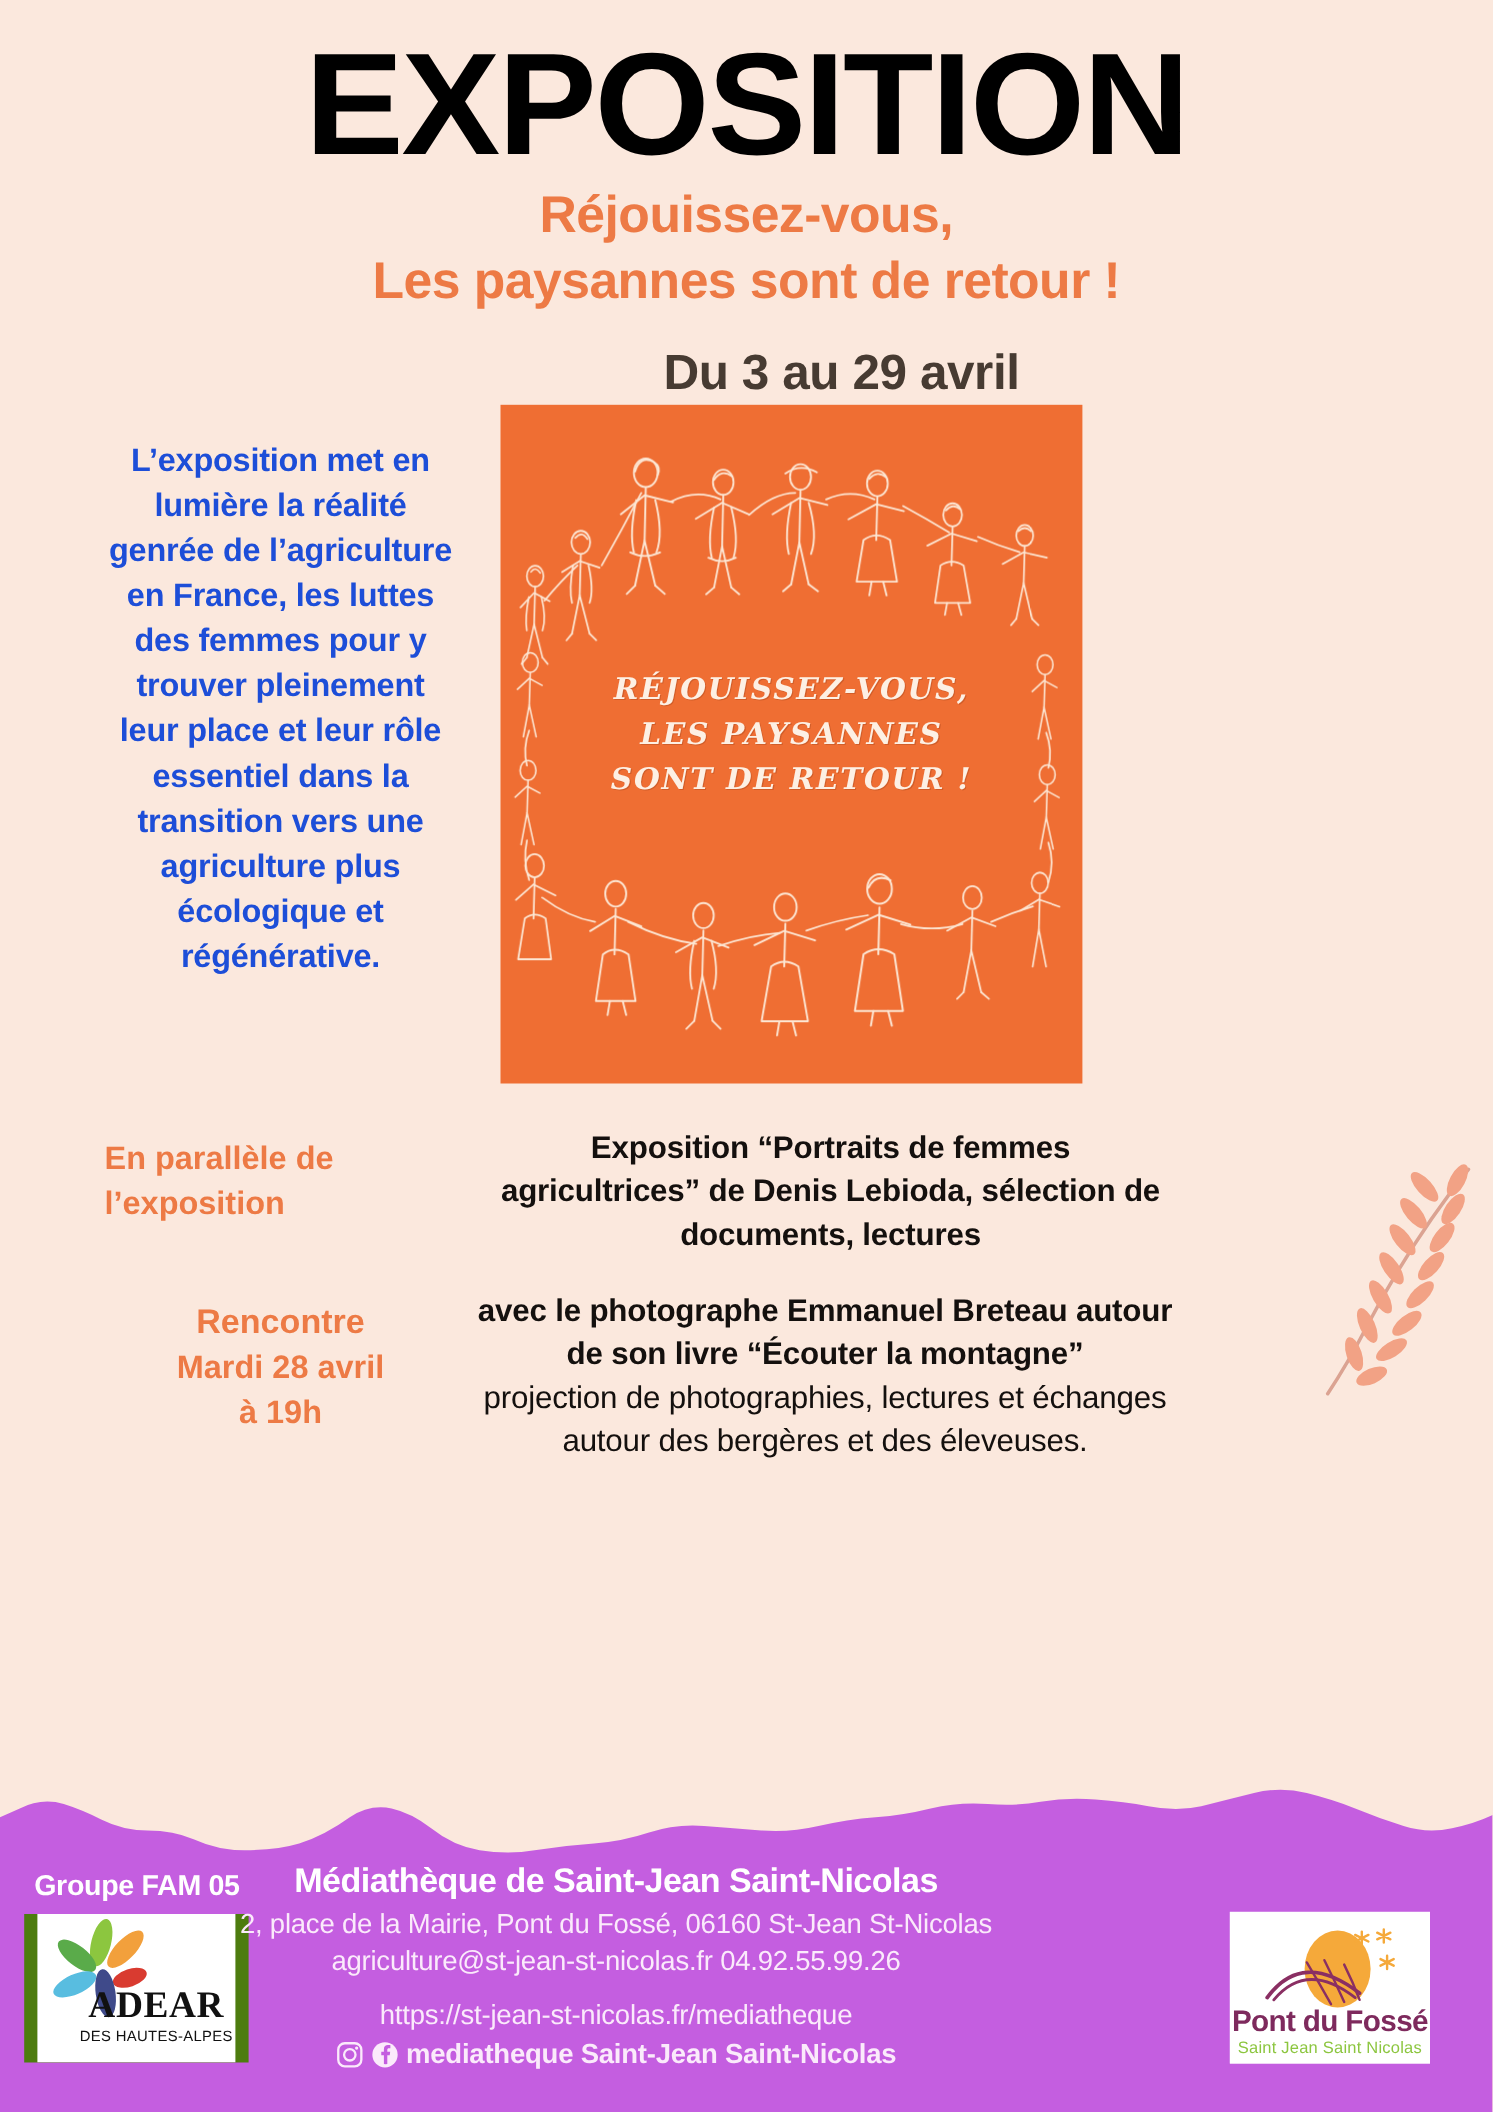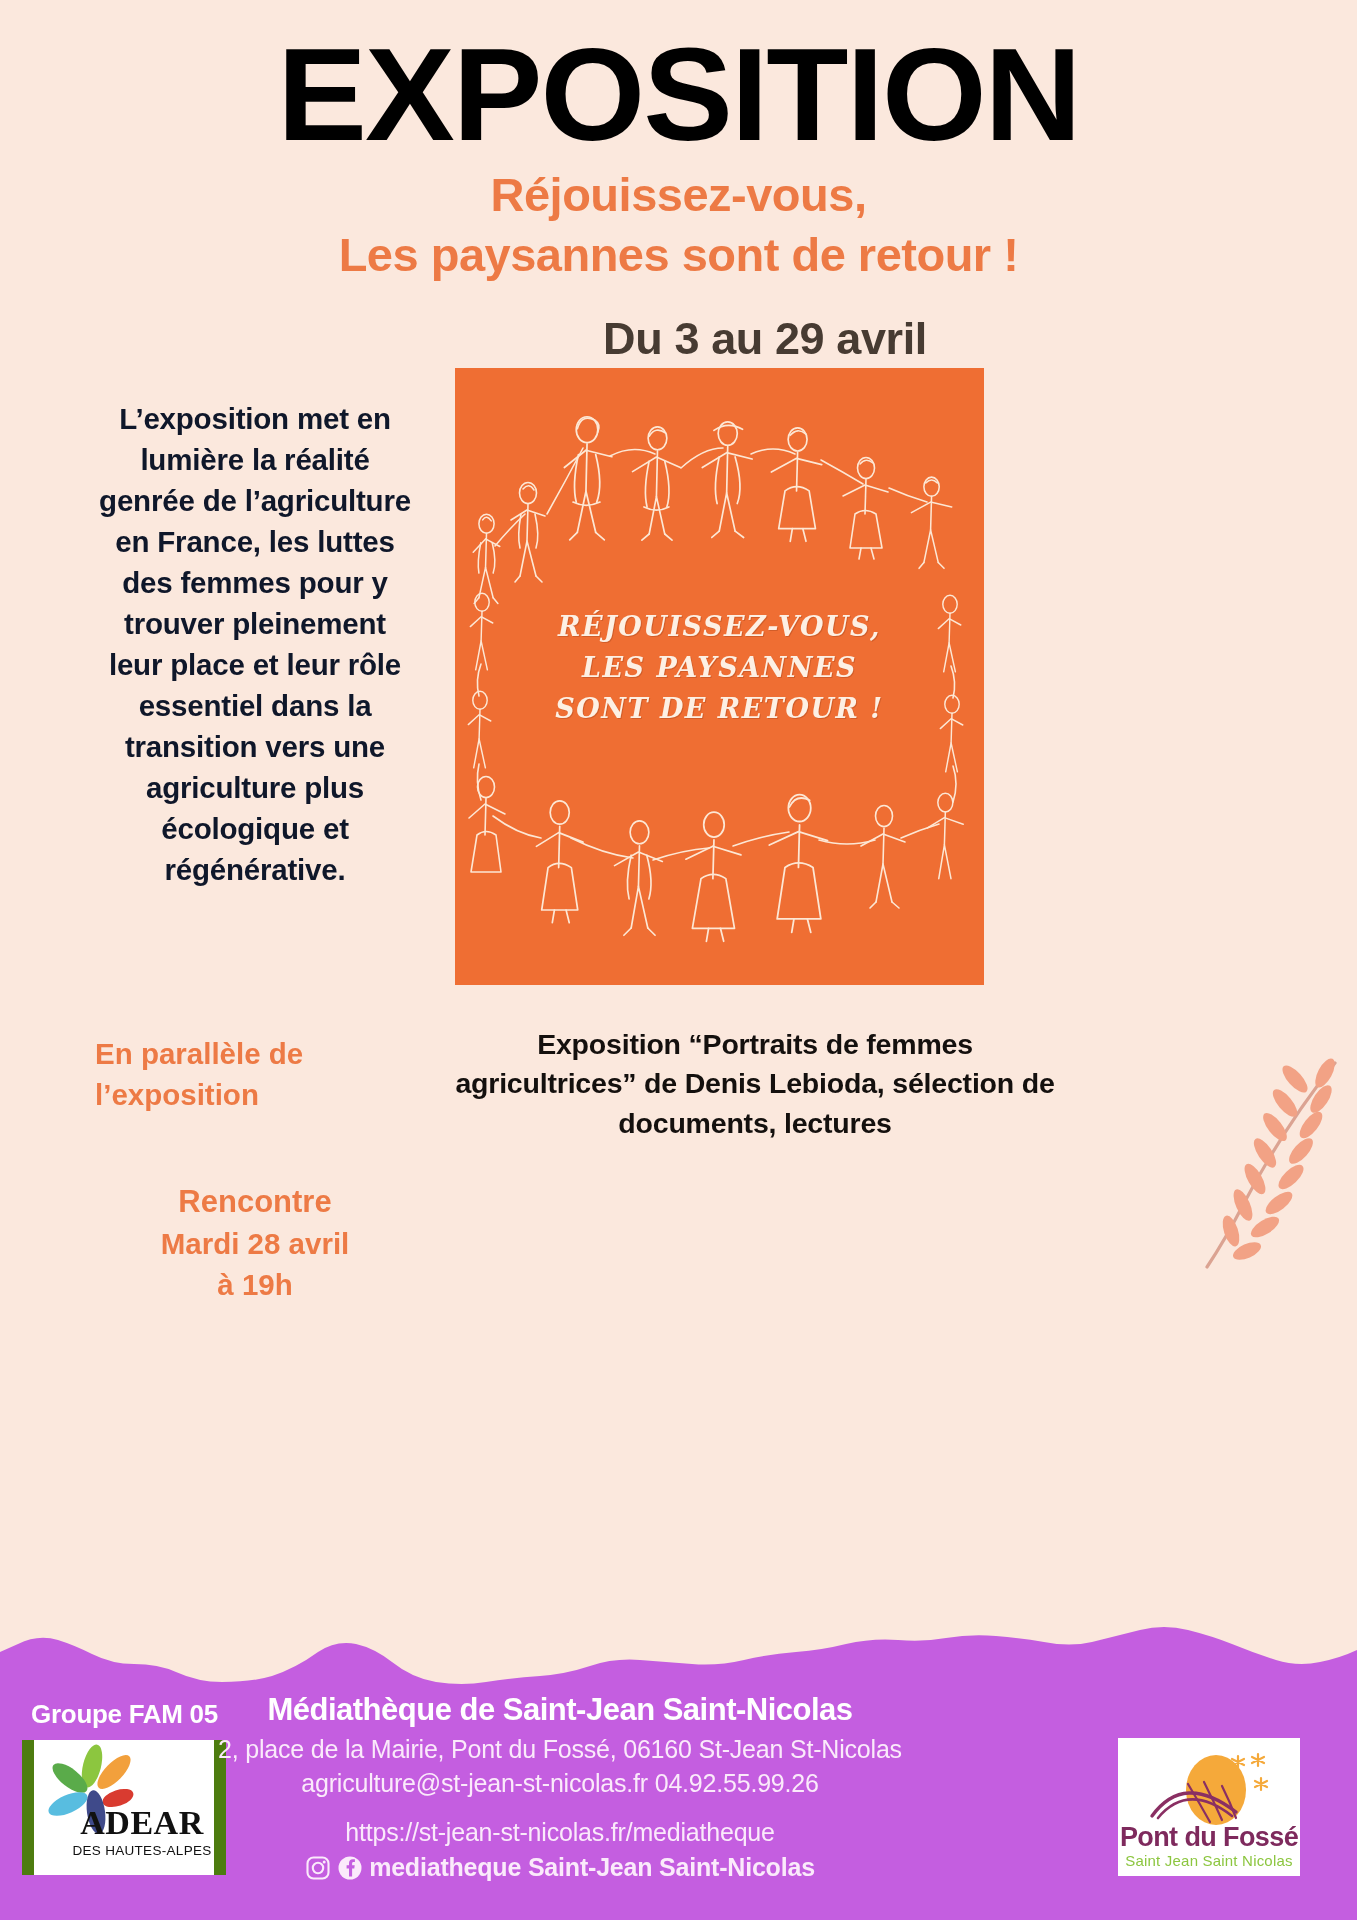--- a/index.html
+++ b/index.html
@@ -99,21 +99,21 @@
   
   .left-intro {
     position: absolute;
     top: 398px;
     left: 95px;
     width: 320px;
     text-align: center;
     font-size: 29.5px;
     line-height: 1.39;
     font-weight: 700;
-    color: #0f172a;
+    color: #1d4ed8;
     letter-spacing: -0.2px;
   }
 
   .left-sub1 {
     position: absolute;
     top: 1033px;
     left: 95px;
     width: 320px;
     text-align: left;
     font-size: 29.5px;
@@ -487,20 +487,24 @@
   <div class="left-sub1">En parallèle de l’exposition</div>
 
   <div class="left-sub2">
     <div class="big">Rencontre</div>
     <div>Mardi 28 avril</div>
     <div>à 19h</div>
   </div>
 
   <div class="right-block1">Exposition “Portraits de femmes agricultrices” de Denis Lebioda, sélection de documents, lectures</div>
 
+  <div class="right-block2">
+    <div>avec le photographe Emmanuel Breteau autour de son livre “Écouter la montagne”</div>
+    <div class="reg">projection de photographies, lectures et échanges autour des bergères et des éleveuses.</div>
+  </div>
 
   <div class="laurel">
     <svg viewBox="0 0 175 220" aria-hidden="true">
       <path d="M150 8 Q100 70 58 150 Q40 185 22 212" fill="none" stroke="#dba392" stroke-width="3.2" stroke-linecap="round"></path>
       <g fill="#f2a285">
         <ellipse cx="140" cy="18" rx="7" ry="16" transform="rotate(28 140 18)"></ellipse>
         <ellipse cx="110" cy="24" rx="7" ry="17" transform="rotate(-42 110 24)"></ellipse>
         <ellipse cx="136" cy="44" rx="7" ry="16" transform="rotate(34 136 44)"></ellipse>
         <ellipse cx="100" cy="48" rx="7" ry="17" transform="rotate(-40 100 48)"></ellipse>
         <ellipse cx="126" cy="70" rx="7" ry="16" transform="rotate(38 126 70)"></ellipse>

